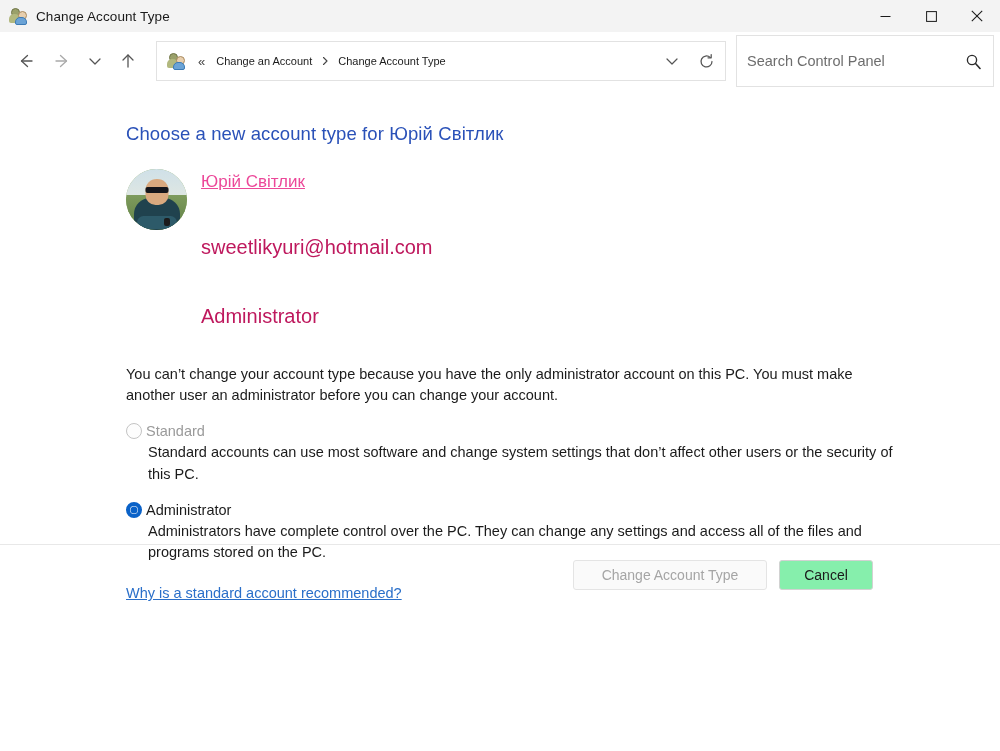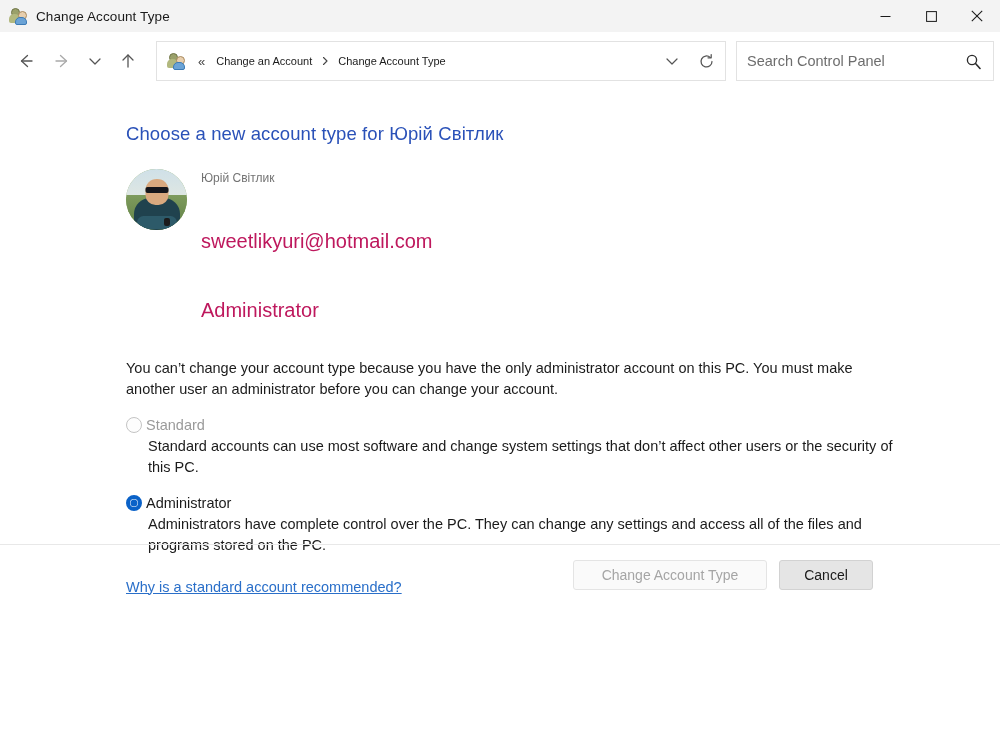--- a/index.html
+++ b/index.html
@@ -121,21 +121,21 @@
     width: 34px;
     height: 36px;
     display: flex;
     align-items: center;
     justify-content: center;
     flex: 0 0 auto;
   }
 
   .searchbox {
     width: 258px;
-    height: 40px;
+    height: 52px;
     border: 1px solid #e2e2e2;
     margin-left: 10px;
     display: flex;
     align-items: center;
     box-sizing: border-box;
     flex: 0 0 auto;
     background: #fff;
   }
   .search-input {
     border: 0;
@@ -214,23 +214,24 @@
   }
   .avatar .glasses {
     position: absolute; left: 50%; top: 18px; transform: translateX(-50%);
     width: 23px; height: 6px; border-radius: 2px; background: #14161c;
   }
   .user-meta {
     margin-left: 14px;
     padding-top: 2px;
   }
   .user-name {
-    font-size: 12px;
-    color: #737373;
+    font-size: 17px;
+    color: #ec4899;
     line-height: 1.3;
+    text-decoration: underline;
   }
   .user-line {
     font-size: 20px;
     color: #be185d;
     line-height: 1.45;
     margin-top: 40px;
   }
 
   .notice {
     margin-top: 33px;
@@ -310,21 +311,21 @@
     gap: 12px;
   }
   .btn {
     height: 30px;
     min-width: 94px;
     padding: 0 14px;
     font-family: "Liberation Sans", sans-serif;
     font-size: 14px;
     border-radius: 3px;
     box-sizing: border-box;
-    background: #e5e5e5;
+    background: #86efac;
     border: 1px solid #d2d2d2;
     color: #1b1b1b;
   }
   .btn.wide { min-width: 194px; }
   .btn.disabled {
     color: #a5a5a5;
     background: #fafafa;
     border-color: #e4e4e4;
   }
 

